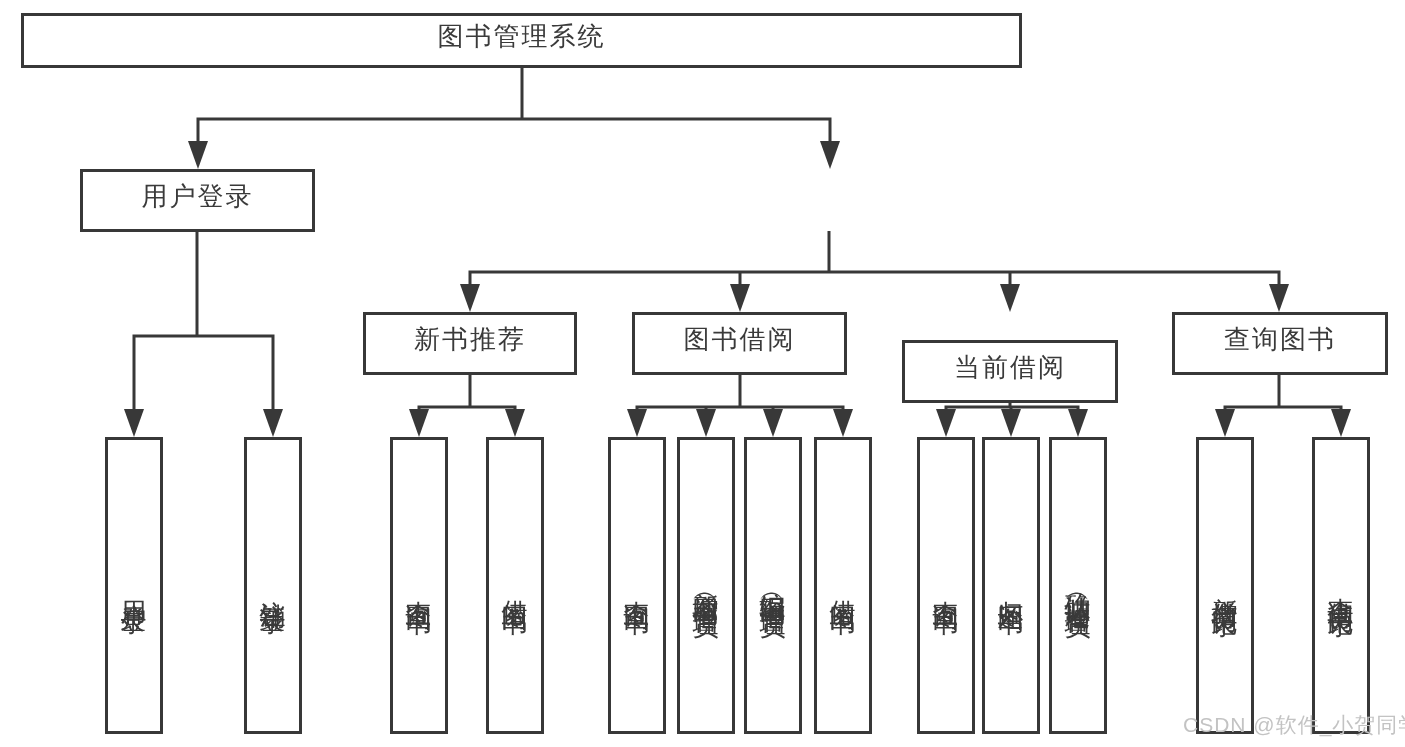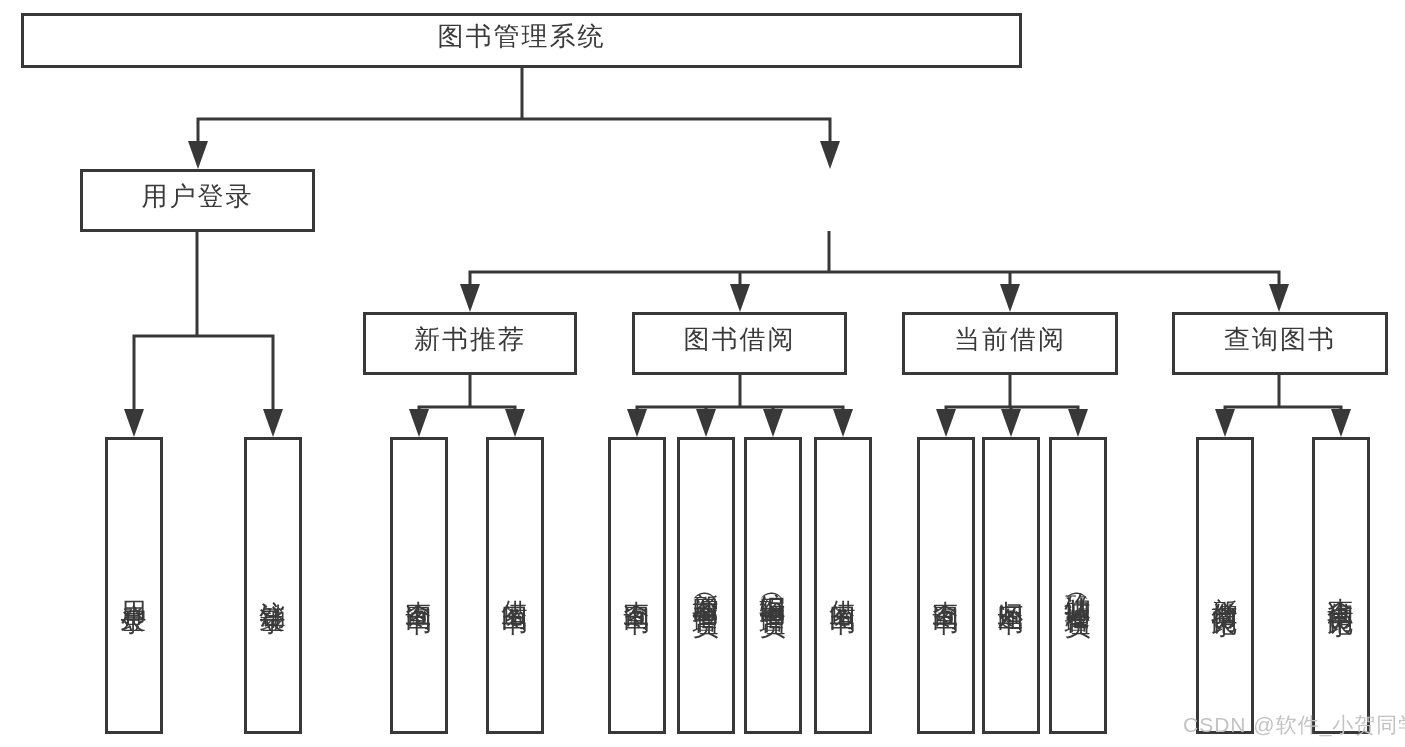--- a/index.html
+++ b/index.html
@@ -101,21 +101,21 @@
       <polygon points="1331,409 1351,409 1341,437"></polygon>
     </g>
   </svg>
 
   <div class="box h" style="left:21px; top:13px; width:1001px; height:55px;">图书管理系统</div>
 
   <div class="box h" style="left:80px; top:169px; width:235px; height:63px;">用户登录</div>
 
   <div class="box h lvl2" style="left:632px; width:215px;">图书借阅</div>
   <div class="box h lvl2" style="left:363px; width:214px;">新书推荐</div>
-  <div class="box h lvl2" style="left:902px; width:216px;">当前借阅</div>
+  <div class="box h lvl2" style="left:902px; width:216px;margin-top:28px;">当前借阅</div>
   <div class="box h lvl2" style="left:1172px; width:216px;">查询图书</div>
 
   <div class="box v leaf" style="left:105px;">用户登录</div>
   <div class="box v leaf" style="left:244px;">注销登录</div>
 
   <div class="box v leaf" style="left:390px;">查询图书</div>
   <div class="box v leaf" style="left:486px;">借阅图书</div>
 
   <div class="box v leaf" style="left:608px;">查询图书</div>
   <div class="box v leaf" style="left:677px;">新增图书（管理员）</div>

